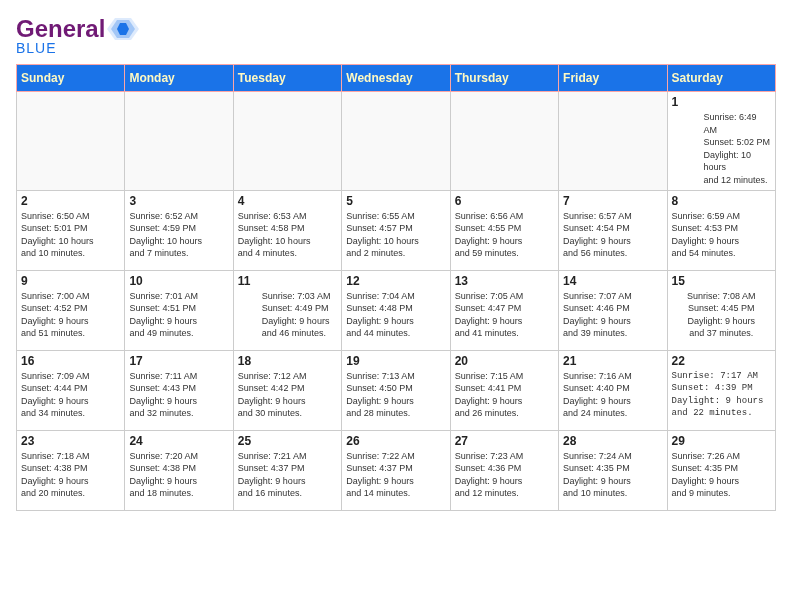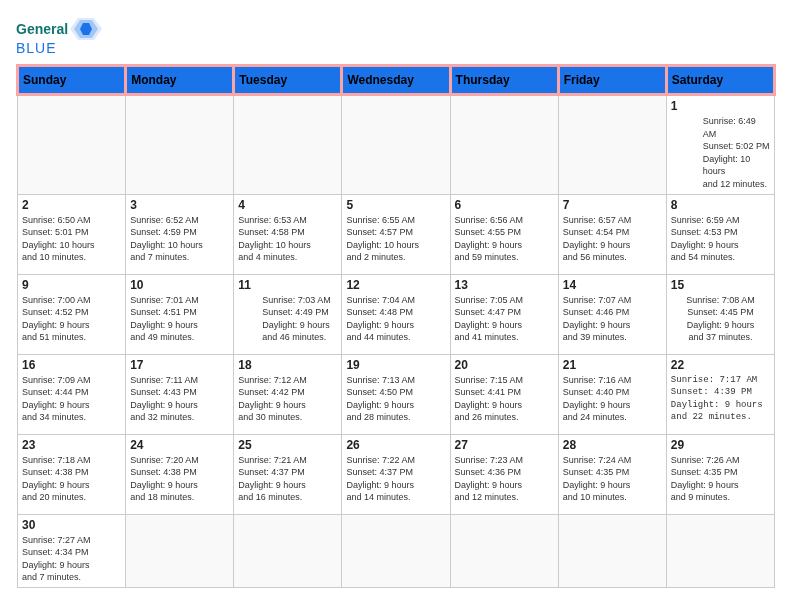--- a/index.html
+++ b/index.html
@@ -15,23 +15,23 @@
       justify-content: space-between;
       align-items: flex-start;
       margin-bottom: 8px;
     }
     .logo {
       display: flex;
       flex-direction: column;
       align-items: flex-start;
     }
     .logo-text {
-      font-size: 14px;
+      font-size: 24px;
       font-weight: bold;
-      color: #0f766e;
+      color: #701a75;
       line-height: 1;
     }
     .logo-text span { color: #1a73e8; }
     .title-area {
       text-align: right;
     }
     .calendar-title {
       font-size: 32px;
       font-weight: bold;
       color: #222;
@@ -41,26 +41,26 @@
       font-size: 14px;
       color: #555;
     }
     table {
       width: 100%;
       border-collapse: collapse;
       table-layout: fixed;
     }
     thead th {
       background: #1a73e8;
-      color: #000000;
+      color: #fef9c3;
       font-size: 12px;
       font-weight: bold;
       padding: 6px 4px;
       text-align: left;
-      border: 3px solid #fca5a5;
+      border: 1px solid #fca5a5;
     }
     tbody td {
       border: 1px solid #ccc;
       vertical-align: top;
       padding: 3px 4px;
       font-size: 9.5px;
       color: #333;
       height: 80px;
     }
     .day-number {
@@ -328,29 +328,14 @@
 and 10 minutes.</div>
         </td>
         <td>
           <span class="day-number">29</span>
           <div class="day-info" style="white-space: pre-line;">Sunrise: 7:26 AM
 Sunset: 4:35 PM
 Daylight: 9 hours
 and 9 minutes.</div>
         </td>
       </tr>
-      <tr>
-        <td class="last-row">
-          <span class="day-number">30</span>
-          <div class="day-info" style="white-space: pre-line;">Sunrise: 7:27 AM
-Sunset: 4:34 PM
-Daylight: 9 hours
-and 7 minutes.</div>
-        </td>
-        <td class="empty last-row"></td>
-        <td class="empty last-row"></td>
-        <td class="empty last-row"></td>
-        <td class="empty last-row"></td>
-        <td class="empty last-row"></td>
-        <td class="empty last-row"></td>
-      </tr>
     </tbody>
 </table>
 
 </body></html>

